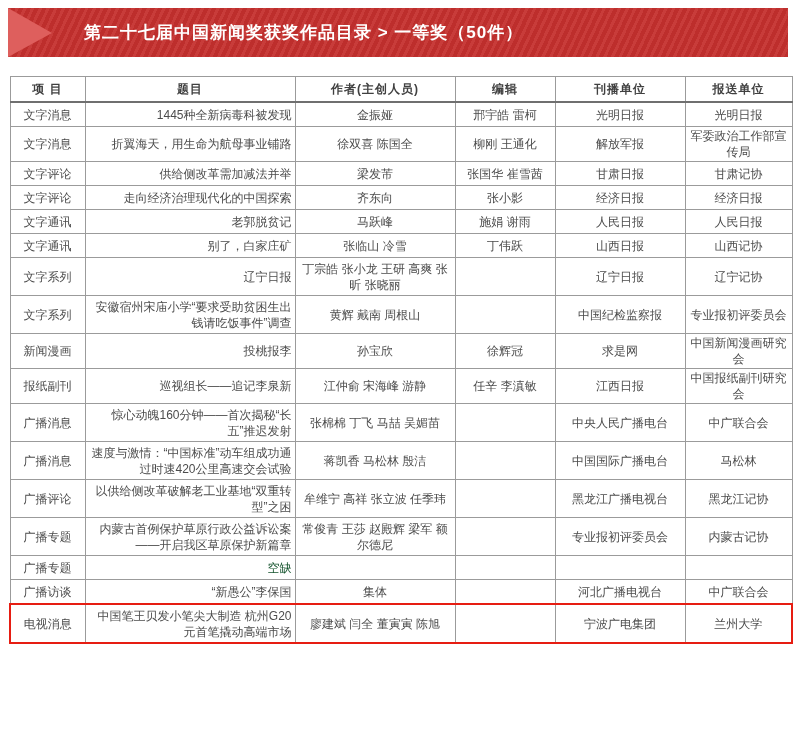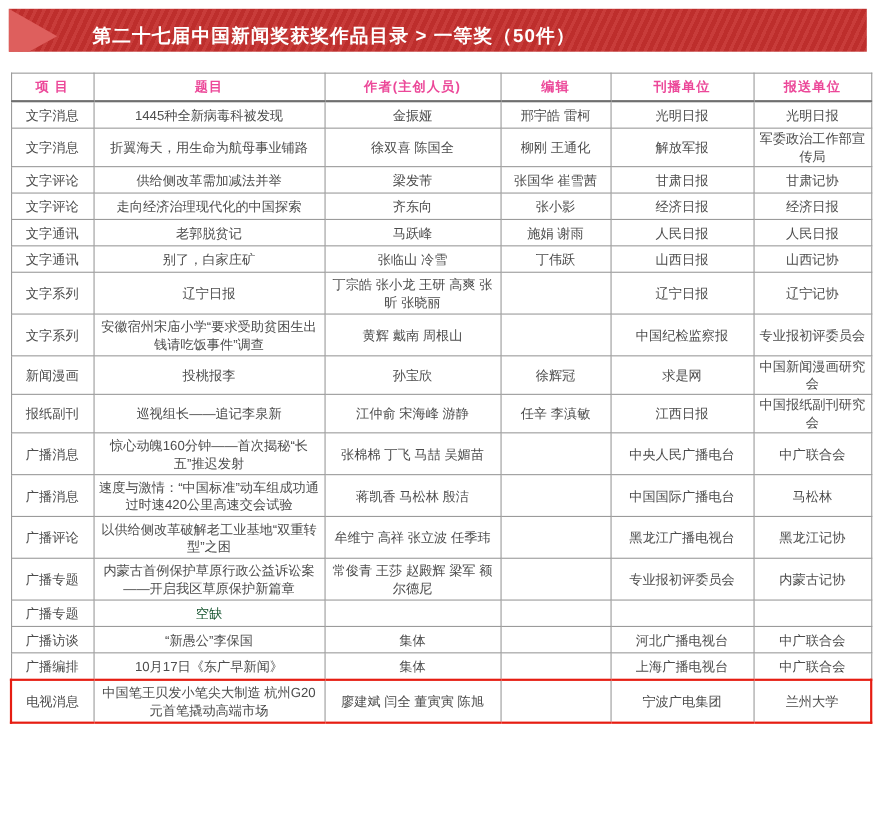--- a/index.html
+++ b/index.html
@@ -3,21 +3,21 @@
 <meta charset="utf-8">
 <style>
   html,body{margin:0;padding:0;}
   body{
     width:800px;height:753px;overflow:hidden;background:#ffffff;
     font-family:"Liberation Sans","DejaVu Sans",sans-serif;
     position:relative;
   }
   
   .banner{
-    position:relative;margin:8px 12px 0 8px;height:39px;
+    position:relative;margin:8px 12px 0 8px;height:49px;
     background:#c5302e;
     background-image:repeating-linear-gradient(115deg,
       rgba(255,255,255,0.06) 0 3px, rgba(0,0,0,0.04) 3px 7px);
     overflow:hidden;
   }
   .banner-arrow{
     position:absolute;left:0;top:0;width:0;height:0;
     border-top:25px solid transparent;
     border-bottom:24px solid transparent;
     border-left:44px solid #de5f5d;
@@ -29,26 +29,26 @@
   }
   
   .table-wrap{margin:19px 0 0 9px;}
   table{border-collapse:collapse;width:782px;table-layout:fixed;}
   th,td{
     border:1px solid #9b9b9b;font-size:12px;color:#4c4c4c;
     text-align:center;padding:1px 3px;line-height:16px;
     overflow:hidden;word-break:break-all;
   }
   th{
-    color:#ec4899;font-weight:bold;height:22px;
+    color:#404040;font-weight:bold;height:22px;
     border-bottom:2px solid #6f6f6f;letter-spacing:1px;
   }
   td{height:21px;}
   tr.tall td{height:35px;}
-  td.cell-title{text-align:center;}
+  td.cell-title{text-align:right;}
   td.vacant{color:#14532d;}
   tr.highlight td{border-top:2px solid #e61d12;border-bottom:2px solid #e61d12;}
   tr.highlight td:first-child{border-left:2px solid #e61d12;}
   tr.highlight td:last-child{border-right:2px solid #e61d12;}
 </style>
 </head>
 <body>
 
 <div class="banner">
   <span class="banner-arrow"></span>
@@ -197,28 +197,20 @@
           <td class="cell-submitter"></td>
         </tr>
         <tr>
           <td class="cell-category">广播访谈</td>
           <td class="cell-title">“新愚公”李保国</td>
           <td class="cell-authors">集体</td>
           <td class="cell-editors"></td>
           <td class="cell-outlet">河北广播电视台</td>
           <td class="cell-submitter">中广联合会</td>
         </tr>
-        <tr>
-          <td class="cell-category">广播编排</td>
-          <td class="cell-title">10月17日《东广早新闻》</td>
-          <td class="cell-authors">集体</td>
-          <td class="cell-editors"></td>
-          <td class="cell-outlet">上海广播电视台</td>
-          <td class="cell-submitter">中广联合会</td>
-        </tr>
         <tr class="tall highlight">
           <td class="cell-category">电视消息</td>
           <td class="cell-title">中国笔王贝发小笔尖大制造 杭州G20元首笔撬动高端市场</td>
           <td class="cell-authors">廖建斌 闫全 董寅寅 陈旭</td>
           <td class="cell-editors"></td>
           <td class="cell-outlet">宁波广电集团</td>
           <td class="cell-submitter">兰州大学</td>
         </tr>
       </tbody>
   </table>

